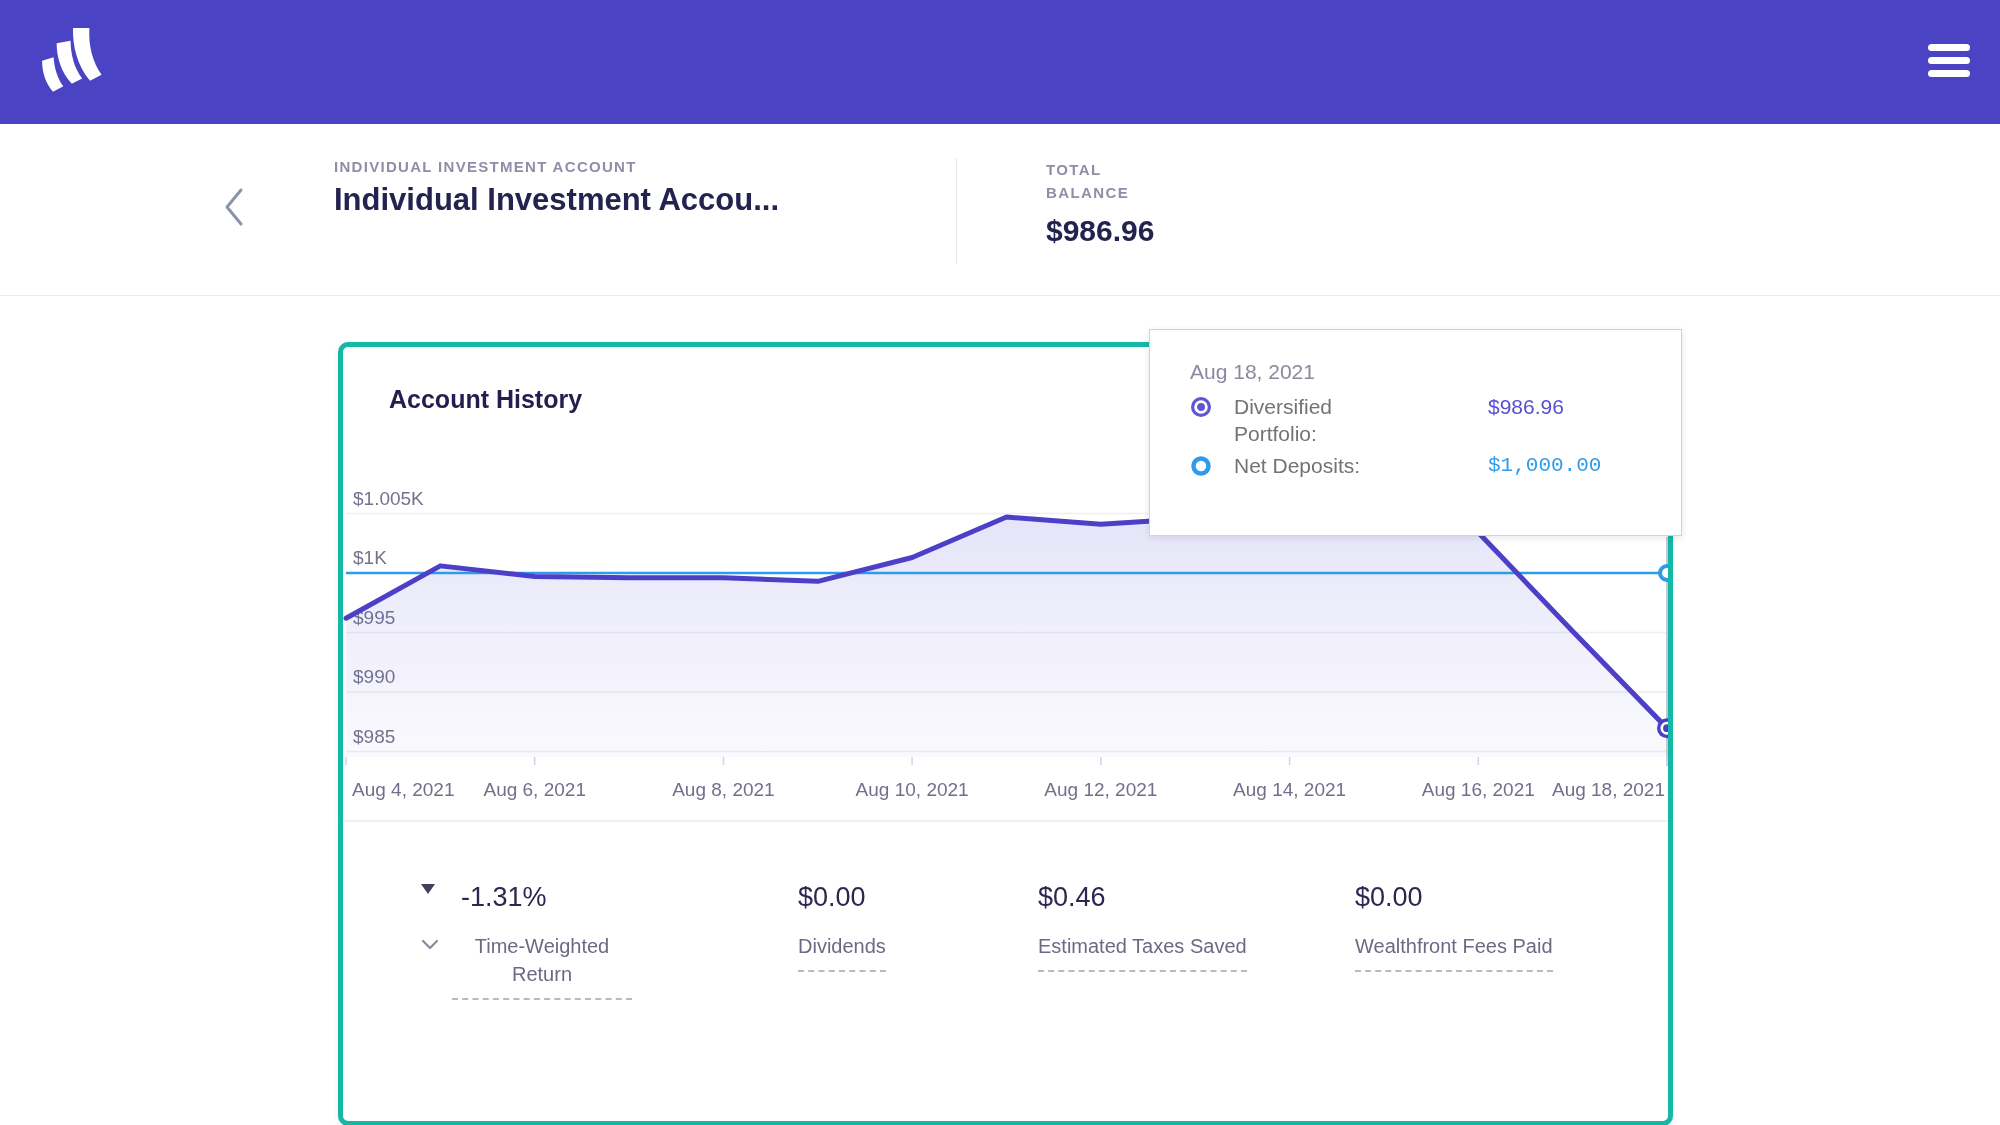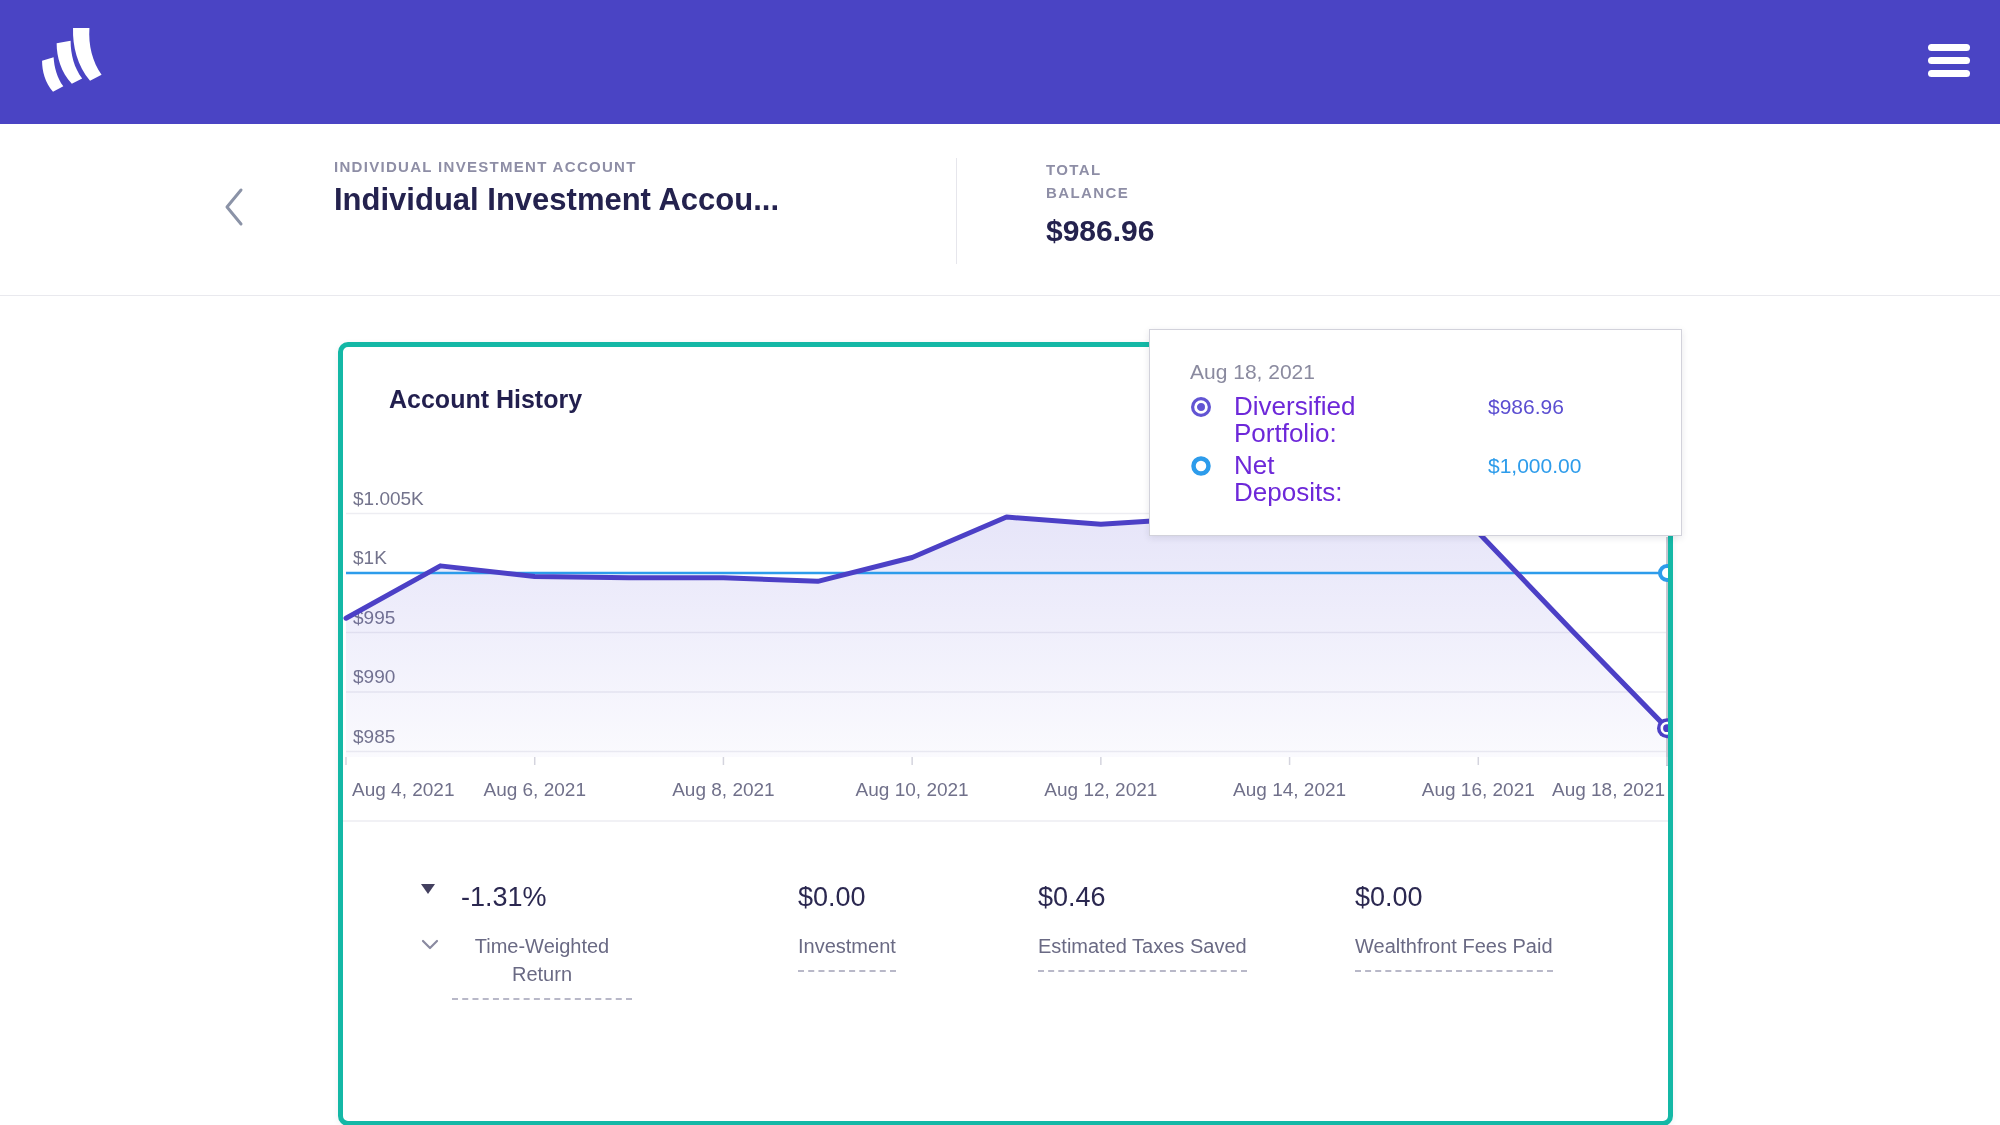--- a/index.html
+++ b/index.html
@@ -42,21 +42,21 @@
   .stat-label.center{width:180px;text-align:center;}
   .chev{margin-top:7px;margin-right:13px;flex:none;}
 
   
   .tooltip{position:absolute;left:1149px;top:329px;width:533px;height:207px;box-sizing:border-box;
            background:#fff;border:1px solid #d2d2db;box-shadow:0 2px 7px rgba(30,30,60,.10);
            padding:30px 40px;z-index:5;}
   .tt-date{font-size:21px;color:#8a8a9f;margin-bottom:9px;}
   .tt-row{display:flex;align-items:flex-start;margin-top:5px;}
   .tt-icon{width:22px;height:22px;flex:none;margin-top:3px;margin-right:22px;}
-  .tt-label{width:150px;flex:none;font-size:26px;line-height:27px;color:#6d28d9;}
+  .tt-label{width:150px;flex:none;font-size:21px;line-height:27px;color:#737373;}
   .tt-value{margin-left:104px;flex:none;font-size:21px;line-height:27px;}
 </style>
 </head>
 <body>
 
 <div class="screen">
 
   <div class="appbar">
     <svg class="logo" viewBox="0 0 56 56">
       <path fill="#ffffff" d="M30.5,0 L44,0 C43,14 46.5,28 54,38.5 L44.5,43.5 C34,31 30,15 30.5,0 Z"></path>
@@ -139,21 +139,21 @@
         </svg>
         <span class="stat-label center">Time-Weighted Return</span>
       </div>
     </div>
 
     <div class="stat" style="left:455px">
       <div class="stat-value-row">
         <span class="stat-value">$0.00</span>
       </div>
       <div class="stat-label-row">
-        <span class="stat-label">Investment</span>
+        <span class="stat-label">Dividends</span>
       </div>
     </div>
 
     <div class="stat" style="left:695px">
       <div class="stat-value-row">
         <span class="stat-value">$0.46</span>
       </div>
       <div class="stat-label-row">
         <span class="stat-label">Estimated Taxes Saved</span>
       </div>
@@ -177,17 +177,17 @@
         <circle cx="11" cy="11" r="5.4" fill="none" stroke="#ffffff" stroke-width="2.8"></circle>
       </svg>
       <span class="tt-label">Diversified Portfolio:</span>
       <span class="tt-value tt-value-0" style="color: rgb(91, 78, 209);">$986.96</span>
     </div>
     <div class="tt-row">
       <svg class="tt-icon" viewBox="0 0 22 22">
         <circle cx="11" cy="11" r="7.5" fill="#ffffff" stroke="#2d9ceb" stroke-width="4.5"></circle>
       </svg>
       <span class="tt-label">Net Deposits:</span>
-      <span class="tt-value tt-value-1" style="color: rgb(45, 156, 235);">$1,000.00</span>
+      <span class="tt-value tt-value-1" style="color: rgb(45, 156, 235); font-family: Liberation Mono, monospace;">$1,000.00</span>
     </div>
   </div>
 
 </div>
 
 </body></html>

